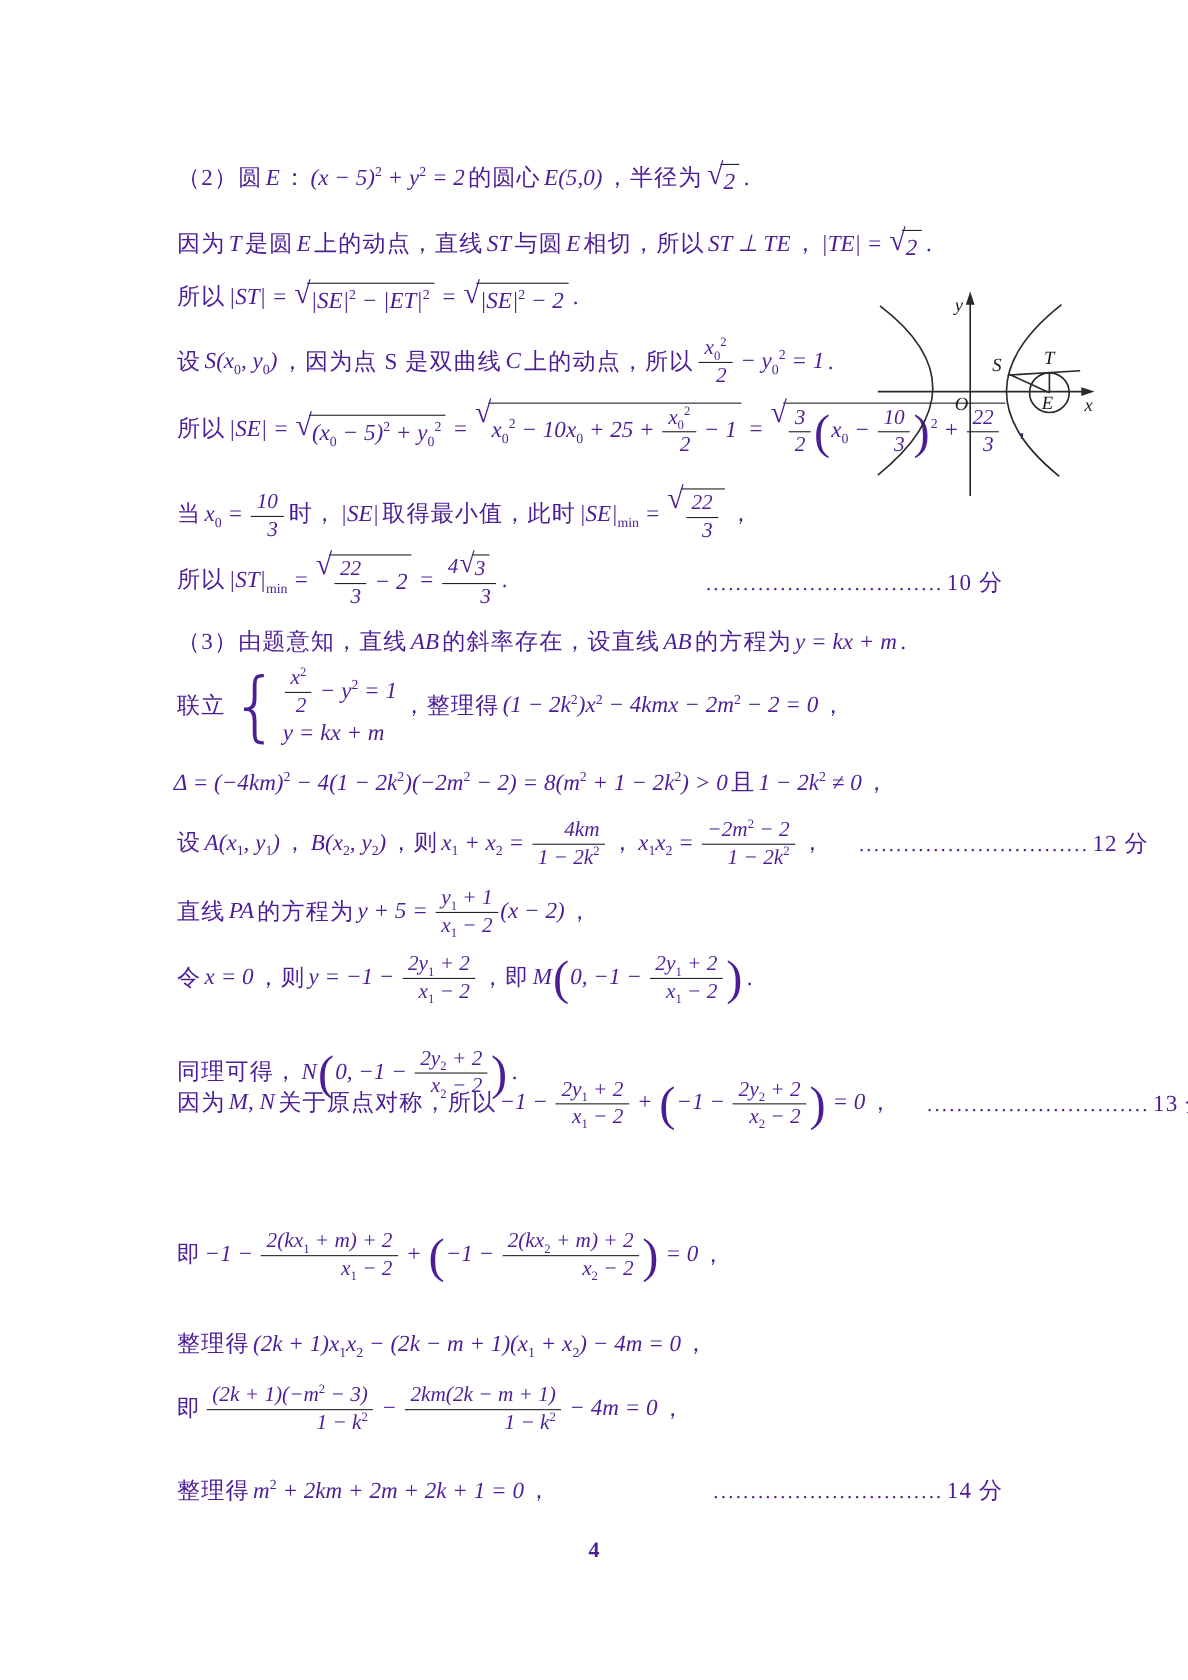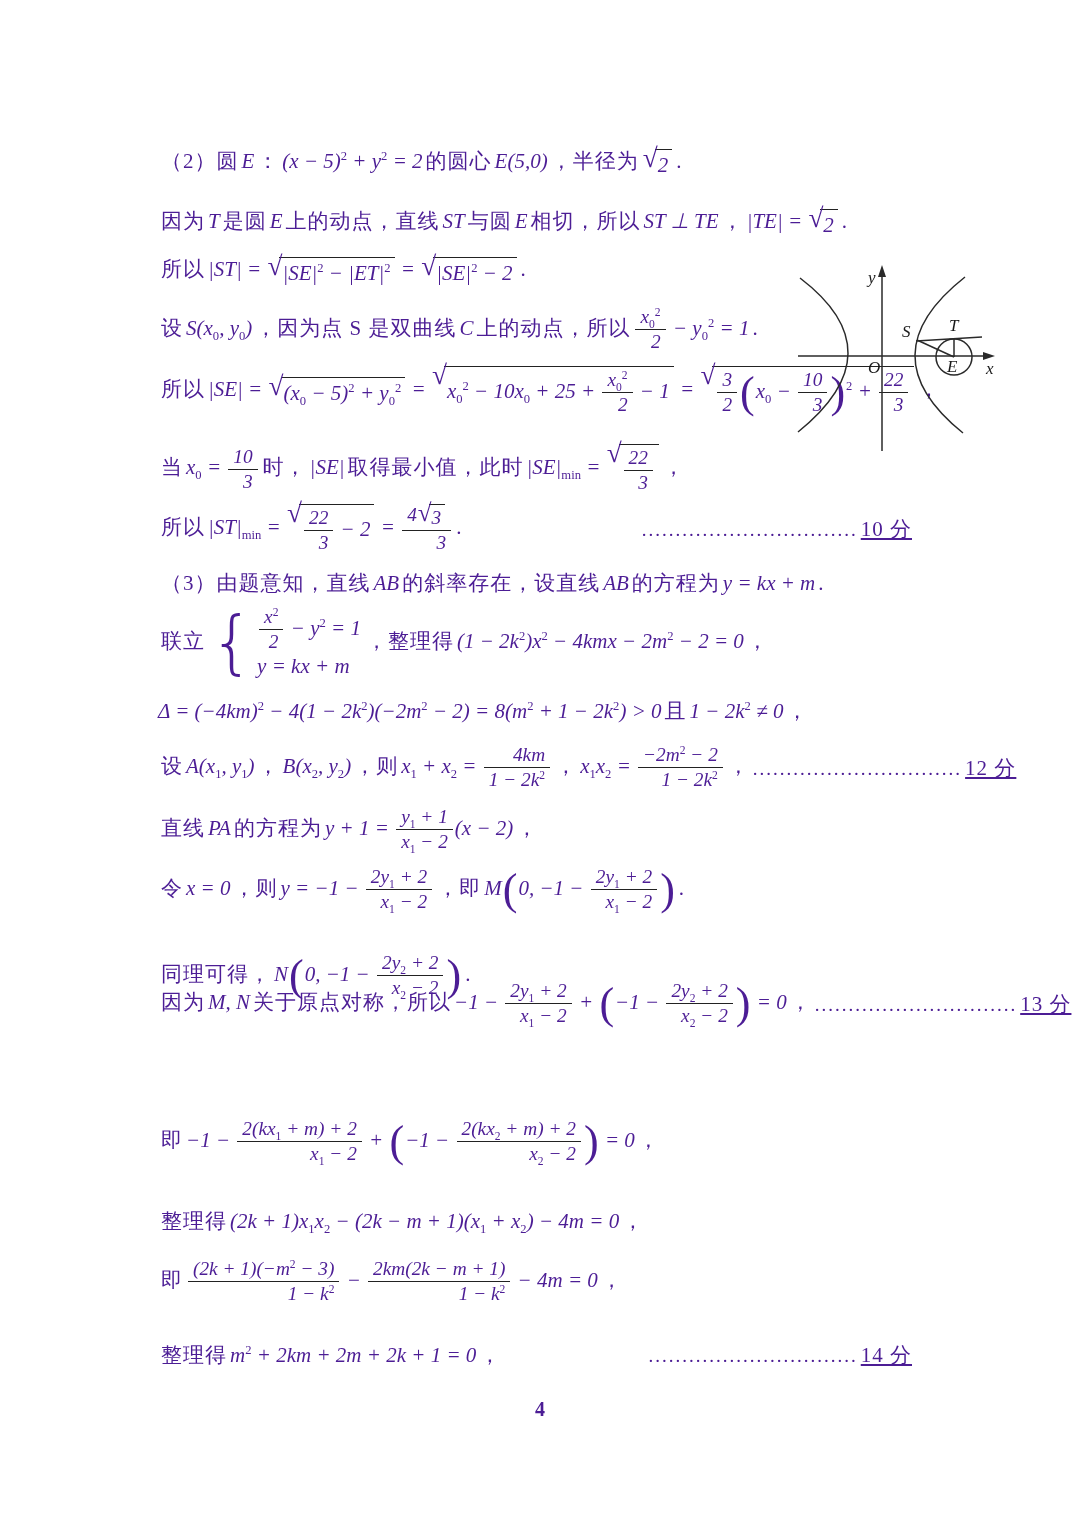--- a/index.html
+++ b/index.html
@@ -1,20 +1,20 @@
 <!DOCTYPE html>
 <html><head>
 <meta charset="utf-8">
 <style>
   html,body{margin:0;padding:0;background:#ffffff;}
   .page{position:relative;width:1080px;height:1527px;background:#ffffff;overflow:hidden;
         font-family:"Liberation Serif",serif;color:#4c1d95;}
   .line{position:absolute;left:158px;display:flex;align-items:center;white-space:nowrap;
         font-size:21px;line-height:1.25;}
-  .line.scored{width:754px;}
+  .line.scored{width:754px;gap:28px;}
   .expr{white-space:nowrap;}
   .mt{font-style:normal;margin:0 3px;letter-spacing:1px;}
   .mi{font-style:italic;font-family:"Liberation Serif",serif;}
   sup.msup{font-size:0.6em;line-height:0;}
   sub.msub{font-size:0.6em;line-height:0;}
   .mfrac{display:inline-flex;flex-direction:column;vertical-align:middle;text-align:right;
          font-size:0.92em;line-height:1.15;margin:0 2px;}
   .mnum{border-bottom:1.4px solid #222;padding:0 5px 1px 5px;display:block;}
   .mden{padding:1px 5px 0 5px;display:block;}
   .msqrt{display:inline-flex;vertical-align:middle;align-items:stretch;margin:0 1px;}
@@ -23,21 +23,21 @@
   .mradc{display:inline-block;border-top:1.6px solid #222;padding:2px 4px 0 3px;}
   .mbigp{font-size:2.1em;font-weight:300;vertical-align:middle;line-height:0.8;
          font-style:normal;margin:0 1px;}
   .mcases{display:inline-flex;align-items:center;vertical-align:middle;margin:0 2px;}
   .mbrace{font-size:3.3em;font-weight:200;line-height:0.8;margin-right:3px;
           font-family:"DejaVu Sans",sans-serif;}
   .mcol{display:inline-flex;flex-direction:column;gap:0;text-align:left;}
   .mrow{display:block;}
   .leader{margin-left:auto;display:inline-flex;align-items:baseline;}
   .dots{letter-spacing:2px;font-size:19px;}
-  .score{font-size:21px;margin-left:3px;letter-spacing:1px;text-decoration:underline;}
+  .score{font-size:21px;margin-left:3px;letter-spacing:1px;}
   .figure{position:absolute;left:790px;top:255px;}
   .figure line,.figure path,.figure circle{stroke:#2a2a2a;stroke-width:1.5;fill:none;}
   .figure polygon{fill:#2a2a2a;stroke:none;}
   .figure text{font-family:"Liberation Serif",serif;font-style:italic;font-size:17px;
                fill:#1a1a1a;stroke:none;}
   .pagenum{position:absolute;top:1398px;left:0;width:1080px;text-align:center;
            font-size:20px;font-weight:bold;}
   
   .l0{top:148px}.l1{top:208px}.l2{top:256px}.l3{top:306px}.l4{top:366px}
   .l5{top:444px}.l6{top:504px}.l7{top:570px}.l8{top:606px}.l9{top:698px}
@@ -157,21 +157,21 @@
           </span><span class="mt">，</span><span class="mi">x</span><sub class="msub">1</sub><span class="mi">x</span><sub class="msub">2</sub><span class="mi"> = </span><span class="mfrac">
             <span class="mnum"><span class="mi">−2m</span><sup class="msup">2</sup><span class="mi"> − 2</span></span>
             <span class="mden"><span class="mi">1 − 2k</span><sup class="msup">2</sup></span>
           </span><span class="mt">，</span></span>
         <span class="leader">
           <span class="dots">...............................</span>
           <span class="score">12 分</span>
         </span>
       </div>
       <div class="line l11">
-        <span class="expr"><span class="mt">直线</span><span class="mi">PA</span><span class="mt">的方程为</span><span class="mi">y + 1 = </span><span class="mfrac">
+        <span class="expr"><span class="mt">直线</span><span class="mi">PA</span><span class="mt">的方程为</span><span class="mi">y + 5 = </span><span class="mfrac">
             <span class="mnum"><span class="mi">y</span><sub class="msub">1</sub><span class="mi"> + 1</span></span>
             <span class="mden"><span class="mi">x</span><sub class="msub">1</sub><span class="mi"> − 2</span></span>
           </span><span class="mi">(x − 2)</span><span class="mt">，</span></span>
       </div>
       <div class="line l12">
         <span class="expr"><span class="mt">令</span><span class="mi">x = 0</span><span class="mt">，则</span><span class="mi">y = −1 − </span><span class="mfrac">
             <span class="mnum"><span class="mi">2y</span><sub class="msub">1</sub><span class="mi"> + 2</span></span>
             <span class="mden"><span class="mi">x</span><sub class="msub">1</sub><span class="mi"> − 2</span></span>
           </span><span class="mt">，即</span><span class="mi">M</span><span class="mbigp">(</span><span class="mi">0, −1 − </span><span class="mfrac">
             <span class="mnum"><span class="mi">2y</span><sub class="msub">1</sub><span class="mi"> + 2</span></span>

